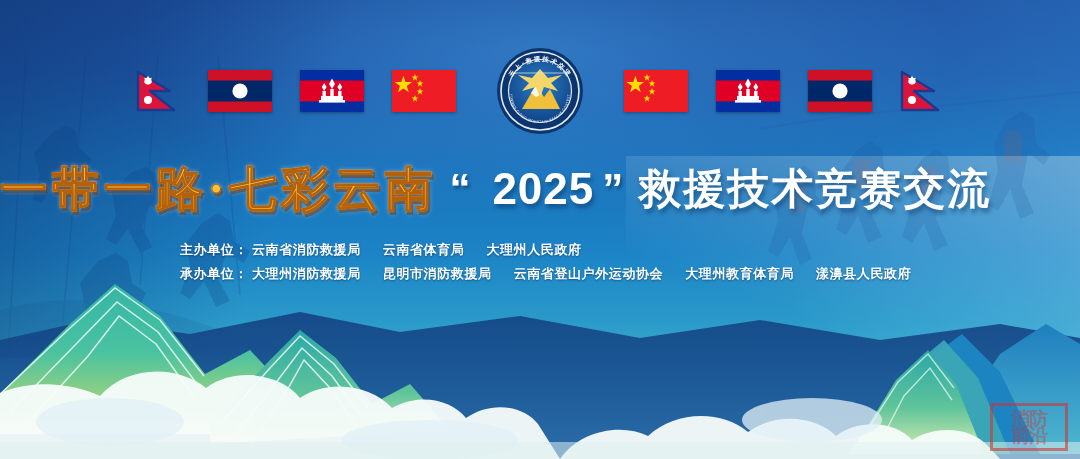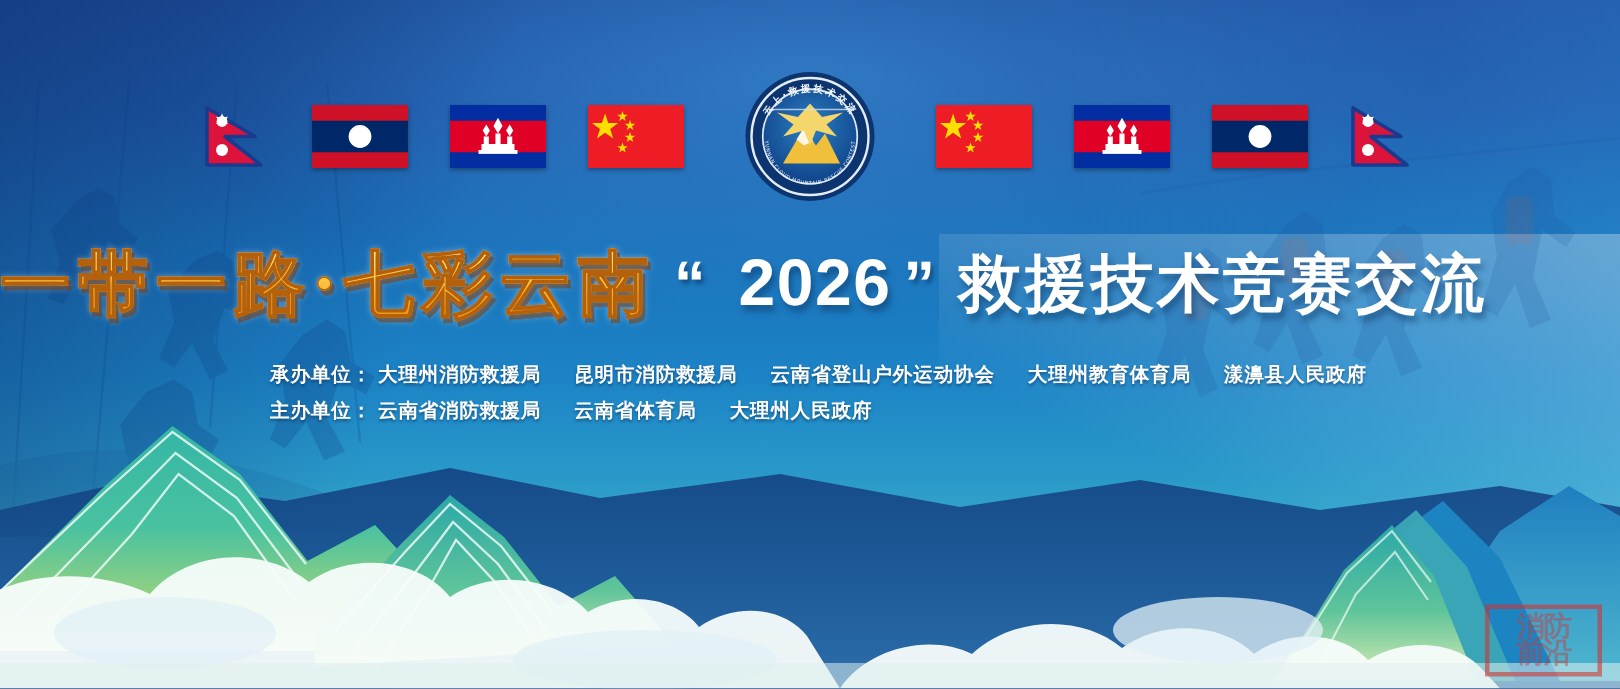--- a/index.html
+++ b/index.html
@@ -272,31 +272,31 @@
             <circle cx="12" cy="11" r="3.6"></circle>
             <path d="M12 5.6 l1.2 2.6 2.8 -.4 -1.6 2.4 1.6 2.4 -2.8 -.4 -1.2 2.6 -1.2 -2.6 -2.8 .4 1.6 -2.4 -1.6 -2.4 2.8 .4z"></path>
           </g>
       </svg>
     </div>
   </div>
 
   <div id="title-row">
     <span class="t-gold">一带一路·七彩云南</span>
     <span class="t-quote">“</span>
-    <span class="t-year">2026</span>
+    <span class="t-year">2025</span>
     <span class="t-quote close">”</span>
     <span class="t-tail">救援技术竞赛交流</span>
   </div>
 
   <div id="org-block">
     <div class="org-line">
+      <span class="org-label">主办单位：</span><span class="org-item">云南省消防救援局</span><span class="org-item">云南省体育局</span><span class="org-item">大理州人民政府</span>
+    </div>
+    <div class="org-line">
       <span class="org-label">承办单位：</span><span class="org-item">大理州消防救援局</span><span class="org-item">昆明市消防救援局</span><span class="org-item">云南省登山户外运动协会</span><span class="org-item">大理州教育体育局</span><span class="org-item">漾濞县人民政府</span>
-    </div>
-    <div class="org-line">
-      <span class="org-label">主办单位：</span><span class="org-item">云南省消防救援局</span><span class="org-item">云南省体育局</span><span class="org-item">大理州人民政府</span>
     </div>
   </div>
 
   <div id="scenery">
     <svg viewBox="0 0 1080 205" preserveAspectRatio="none" xmlns="http://www.w3.org/2000/svg">
       <defs>
         <linearGradient id="mtnA" x1="0" y1="0" x2="0" y2="1">
           <stop offset="0%" stop-color="#34b6a6"></stop>
           <stop offset="45%" stop-color="#49c2a0"></stop>
           <stop offset="80%" stop-color="#9ed37d"></stop>

